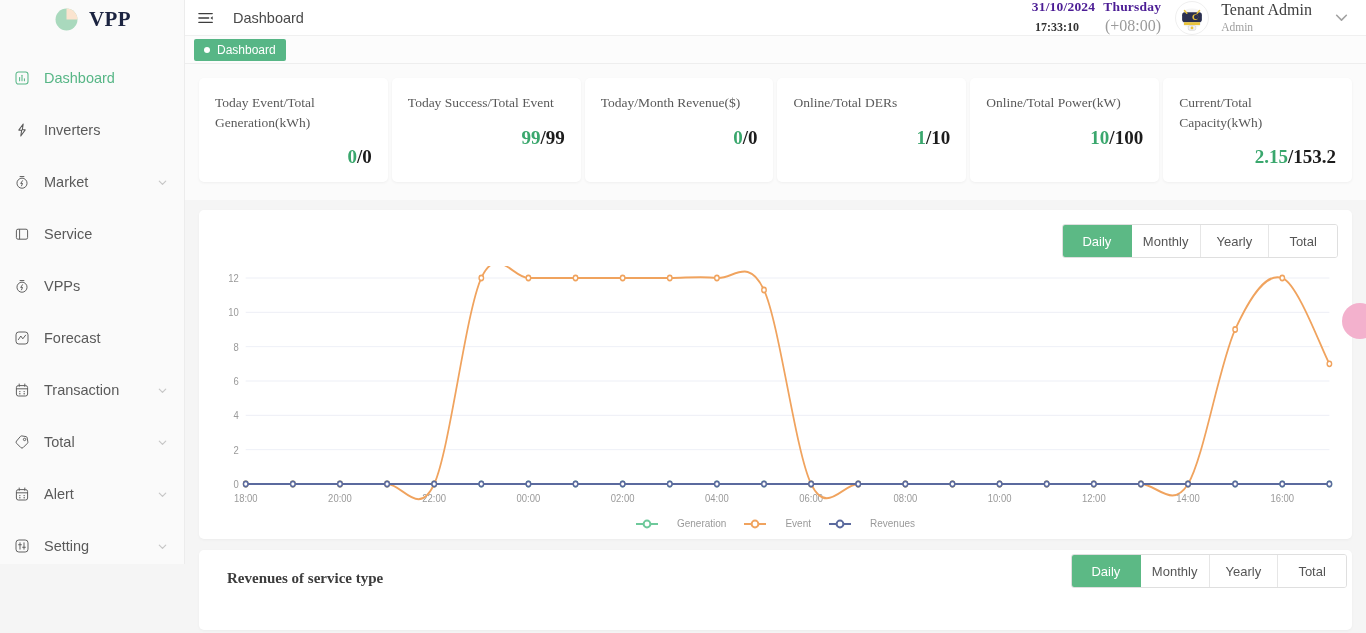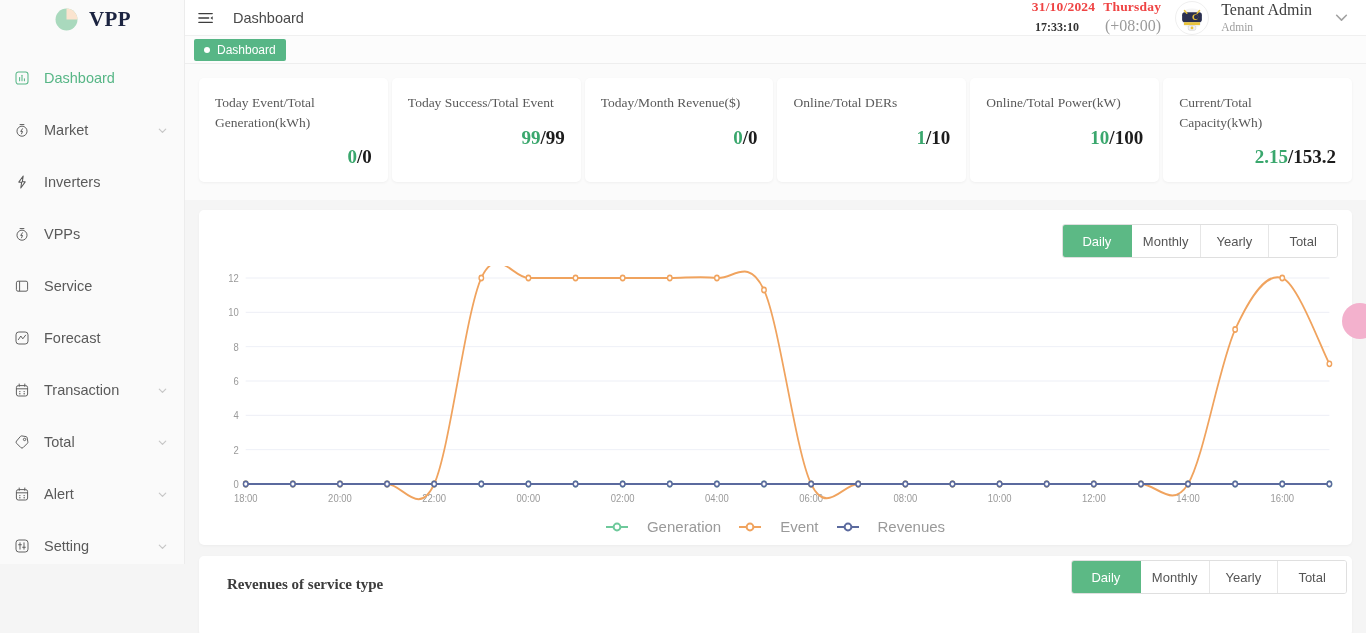--- a/index.html
+++ b/index.html
@@ -75,21 +75,21 @@
     position: relative;
   }
   .hamburger { width: 18px; height: 16px; margin-left: 12px; margin-right: 18px; cursor: pointer; }
   .topbar-title { font-size: 14.5px; color: #4a4a4a; }
   .topbar-right {
     margin-left: auto; display: flex; align-items: center; height: 36px;
   }
   .datetime { text-align: right; line-height: 1.25; padding-right: 14px; }
   .dt-line1 {
     font-family: "Liberation Serif", serif;
-    font-size: 13.5px; font-weight: bold; color: #ef4444;
+    font-size: 13.5px; font-weight: bold; color: #4c1d95;
     letter-spacing: .2px;
   }
   .dt-line1 .wd { margin-left: 8px; }
   .dt-line2 { font-family: "Liberation Serif", serif; font-size: 12px; font-weight: bold; color: #333; }
   .dt-line2 .tz { font-weight: normal; color: #9b9b9b; margin-left: 26px; font-size: 16px; }
   .avatar {
     width: 34px; height: 34px; border-radius: 50%;
     background: #fff;
     position: relative; overflow: hidden;
     flex: 0 0 34px;
@@ -177,21 +177,21 @@
   }
   .seg-btn:last-child { border-right: 0; }
   .seg-btn.active { background: #5cb985; color: #fff; border-right-color: #5cb985; }
 
   .plot-wrap { position: relative; height: 250px; margin-top: 8px; }
   .plot-svg { display: block; width: 100%; height: 250px; }
   .legend {
     display: flex; justify-content: center; gap: 18px;
     margin-top: 2px;
   }
-  .legend-item { display: flex; align-items: center; gap: 19px; font-size: 15px; color: #9a9a9a; cursor: pointer; }
+  .legend-item { display: flex; align-items: center; gap: 19px; font-size: 10px; color: #9a9a9a; cursor: pointer; }
 
   .bottom-panel {
     background: #fff;
     border-radius: 5px;
     margin: 11px 14px 0 14px;
     padding: 18px 14px 14px 14px;
     height: 80px;
     position: relative;
     box-shadow: 0 1px 3px rgba(0,0,0,.04);
   }
@@ -235,62 +235,62 @@
             <line x1="7" y1="13.5" x2="7" y2="9.5" stroke-linecap="round"></line>
             <line x1="10" y1="13.5" x2="10" y2="6.5" stroke-linecap="round"></line>
             <line x1="13" y1="13.5" x2="13" y2="11" stroke-linecap="round"></line>
           </svg>
         </span>
         <span class="nav-label">Dashboard</span>
       </div>
 
       <div class="nav-item">
         <span class="nav-ico">
+          <svg width="16" height="16" viewBox="0 0 20 20" fill="none" stroke="#5a5a5a" stroke-width="1.3">
+            <path d="M11.5 2.5 L6 10.2 h3.6 L8.5 17.5 L14 9.8 h-3.6 Z" stroke-linejoin="round"></path>
+          </svg>
+        </span>
+        <span class="nav-label">Inverters</span>
+      </div>
+
+      <div class="nav-item">
+        <span class="nav-ico">
           <svg width="16" height="16" viewBox="0 0 20 20" fill="none" stroke="#5a5a5a" stroke-width="1.2">
             <circle cx="10" cy="11.5" r="6.3"></circle>
             <line x1="7.6" y1="3.2" x2="12.4" y2="3.2" stroke-linecap="round"></line>
             <path d="M10.6 8.4 L8.4 11.8 h2.3 l-1.3 3" stroke-linejoin="round" stroke-linecap="round"></path>
           </svg>
         </span>
         <span class="nav-label">Market</span>
         <span class="nav-caret">
           <svg width="11" height="11" viewBox="0 0 12 12" fill="none" stroke="#888" stroke-width="1.3">
               <path d="M2.5 4.5 L6 8 L9.5 4.5" stroke-linecap="round" stroke-linejoin="round"></path>
             </svg>
         </span>
       </div>
 
       <div class="nav-item">
         <span class="nav-ico">
-          <svg width="16" height="16" viewBox="0 0 20 20" fill="none" stroke="#5a5a5a" stroke-width="1.3">
-            <path d="M11.5 2.5 L6 10.2 h3.6 L8.5 17.5 L14 9.8 h-3.6 Z" stroke-linejoin="round"></path>
-          </svg>
-        </span>
-        <span class="nav-label">Inverters</span>
+          <svg width="16" height="16" viewBox="0 0 20 20" fill="none" stroke="#5a5a5a" stroke-width="1.2">
+            <rect x="3" y="4" width="14" height="12.5" rx="2"></rect>
+            <line x1="7" y1="4" x2="7" y2="16.5"></line>
+          </svg>
+        </span>
+        <span class="nav-label">Service</span>
       </div>
 
       <div class="nav-item">
         <span class="nav-ico">
           <svg width="16" height="16" viewBox="0 0 20 20" fill="none" stroke="#5a5a5a" stroke-width="1.2">
             <circle cx="10" cy="11.5" r="6.3"></circle>
             <line x1="7.6" y1="3.2" x2="12.4" y2="3.2" stroke-linecap="round"></line>
             <path d="M10.6 8.4 L8.4 11.8 h2.3 l-1.3 3" stroke-linejoin="round" stroke-linecap="round"></path>
           </svg>
         </span>
         <span class="nav-label">VPPs</span>
-      </div>
-
-      <div class="nav-item">
-        <span class="nav-ico">
-          <svg width="16" height="16" viewBox="0 0 20 20" fill="none" stroke="#5a5a5a" stroke-width="1.2">
-            <rect x="3" y="4" width="14" height="12.5" rx="2"></rect>
-            <line x1="7" y1="4" x2="7" y2="16.5"></line>
-          </svg>
-        </span>
-        <span class="nav-label">Service</span>
       </div>
 
       <div class="nav-item">
         <span class="nav-ico">
           <svg width="16" height="16" viewBox="0 0 20 20" fill="none" stroke="#5a5a5a" stroke-width="1.2">
             <rect x="2.5" y="2.5" width="15" height="15" rx="3.5"></rect>
             <path d="M5.5 12 L8.5 7.5 L11 11 L14.5 6.5" stroke-linecap="round" stroke-linejoin="round"></path>
           </svg>
         </span>
         <span class="nav-label">Forecast</span>

